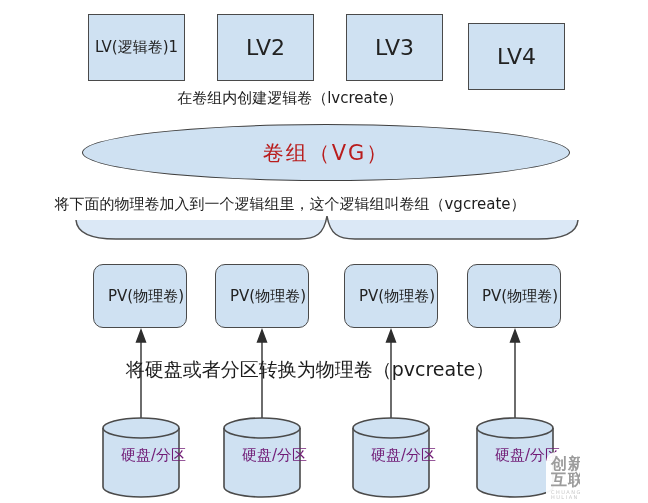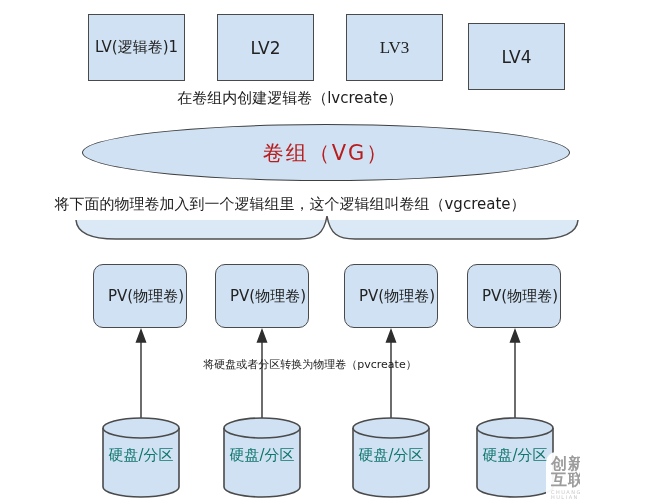--- a/index.html
+++ b/index.html
@@ -4,47 +4,47 @@
 <style>
   html,body{margin:0;padding:0;background:#ffffff;}
   .canvas{
     position:relative;width:580px;height:503px;background:#ffffff;overflow:hidden;
     font-family:"DejaVu Sans","Liberation Sans",sans-serif;color:#222;
   }
   .shape-layer{position:absolute;left:0;top:0;width:648px;height:503px;}
   .box{
     position:absolute;display:flex;align-items:center;justify-content:center;
     background:#cfe1f2;border:1.5px solid #4a4a4a;box-sizing:border-box;
-    font-size:17px;color:#222;white-space:nowrap;
+    font-size:22px;color:#222;white-space:nowrap;
   }
   .lv-box{top:14px;width:97px;height:67px;}
   .lv-1{left:88px;font-size:15px;}
   .lv-2{left:217px;}
-  .lv-3{left:346px;font-family:Liberation Serif, serif;}
+  .lv-3{left:346px;}
   .lv-4{left:468px;margin-top:9px;}
   .pv-box{top:264px;width:94px;height:64px;border-radius:10px;font-size:15px;padding-left:12px;}
   .pv-1{left:93px;}
   .pv-2{left:215px;}
   .pv-3{left:344px;}
   .pv-4{left:467px;}
   .vg-ellipse{
     position:absolute;left:82px;top:124px;width:488px;height:57px;
     background:#cfe1f2;border:1.5px solid #3f3f3f;border-radius:50%;
     display:flex;align-items:center;justify-content:center;box-sizing:border-box;
     font-size:21px;color:#b91c1c;letter-spacing:2px;
   }
   .caption{
     position:absolute;left:0;right:0;text-align:center;color:#1c1c1c;white-space:nowrap;
   }
   .caption-lv{top:89px;font-size:15px;}
   .caption-vg{top:195px;font-size:15px;}
-  .caption-pv{top:357px;font-size:11px;padding-left:40px;}
+  .caption-pv{top:357px;font-size:19px;padding-left:40px;}
   .disk-label{
-    position:absolute;top:446px;width:90px;text-align:center;
-    font-size:15px;color:#0f766e;white-space:nowrap;
+    position:absolute;top:446px;width:90px;text-align:right;
+    font-size:15px;color:#701a75;white-space:nowrap;
   }
   .disk-label-1{left:96px;}
   .disk-label-2{left:217px;}
   .disk-label-3{left:346px;}
   .disk-label-4{left:470px;}
   .watermark{
     position:absolute;left:546px;top:452px;right:0;bottom:0;
     background:rgba(255,255,255,0.95);border-top-left-radius:10px;
     display:flex;align-items:center;justify-content:center;gap:20px;
   }

